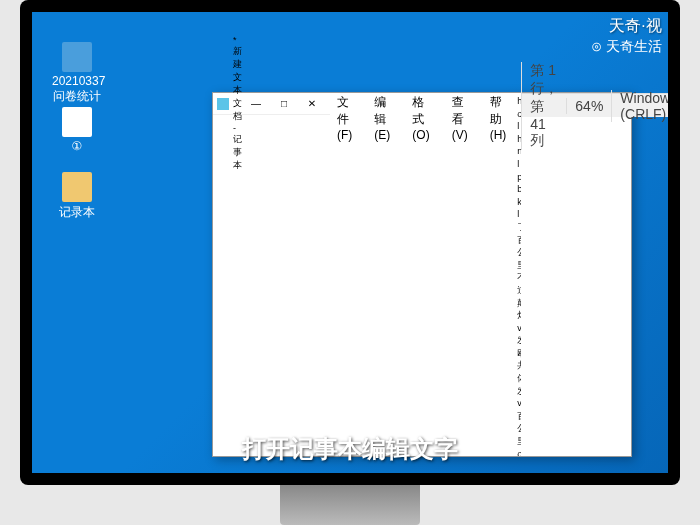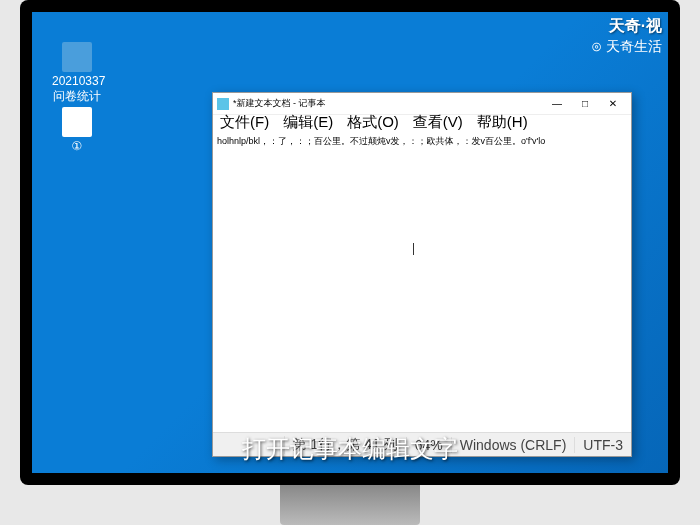--- a/index.html
+++ b/index.html
@@ -8,46 +8,47 @@
 .screen{width:100%;height:100%;background:linear-gradient(135deg,#0a7dd6 0%,#0a7dd6 50%,#0666b8 100%);position:relative;overflow:hidden}
 .desktop-icon{position:absolute;width:50px;text-align:center;font-size:12px;color:#fff}
 .desktop-icon .ico{width:30px;height:30px;margin:0 auto 2px;background:#fff;border-radius:2px}
 .desktop-icon.i1{left:20px;top:30px}
 .desktop-icon.i1 .ico{background:#4a9edc}
 .desktop-icon.i2{left:20px;top:95px}
 .desktop-icon.i3{left:20px;top:160px}
 .desktop-icon.i3 .ico{background:#f0c870}
 .desktop-icon.i4{left:20px;top:225px}
 .desktop-icon.i4 .ico{background:#f0a030}
-.notepad{position:absolute;left:180px;top:80px;width:420px;height:365px;background:#fff;border:1px solid #999;box-shadow:3px 3px 10px rgba(0,0,0,.3);display:flex;flex-direction:column}
+.notepad{position:absolute;left:180px;top:80px;width:420px;height:365px;background:#fff;border:1px solid #999;box-shadow:3px 3px 10px rgba(0,0,0,.3);display:flex;flex-direction:row}
 .titlebar{height:22px;background:#fff;display:flex;align-items:center;padding:0 4px;font-size:9px;border-bottom:1px solid #eee}
 .titlebar .ico-np{width:12px;height:12px;background:#5bc4e8;margin-right:4px}
 .titlebar .title{flex:1}
 .win-controls{display:flex}
 .win-controls span{width:28px;height:20px;display:flex;align-items:center;justify-content:center;font-size:10px;cursor:pointer}
-.menubar{height:18px;display:flex;padding:0 4px;font-size:15px;align-items:flex-end;gap:8px}
+.menubar{height:18px;display:flex;padding:0 4px;font-size:12px;align-items:flex-start;gap:16px}
 .menubar span{padding:1px 3px;cursor:pointer}
 .editor{flex:1;padding:2px 4px;font-size:9px;line-height:1.4;position:relative;background:#fff;overflow:hidden}
 .editor .text{white-space:pre-wrap;word-break:break-all}
 .cursor{position:absolute;left:200px;top:110px;width:1px;height:12px;background:#333}
 .statusbar{height:24px;background:#f0f0f0;border-top:1px solid #ddd;display:flex;justify-content:flex-end;align-items:center;font-size:14px;color:#444}
 .statusbar span{padding:0 8px;border-left:1px solid #ddd}
-.watermark{position:absolute;right:6px;top:4px;color:#fff;font-size:16px;font-weight:bold;text-shadow:1px 1px 2px rgba(0,0,0,.5)}
+.watermark{position:absolute;right:6px;top:4px;color:#fff;font-size:16px;font-weight:normal;text-shadow:1px 1px 2px rgba(0,0,0,.5)}
 .watermark2{position:absolute;right:6px;top:26px;color:#fff;font-size:14px}
-.caption{position:absolute;left:0;right:0;bottom:8px;text-align:center;color:#fff;font-size:24px;font-weight:400;text-shadow:1px 1px 3px rgba(0,0,0,.7)}
+.caption{position:absolute;left:0;right:0;bottom:8px;text-align:center;color:#fff;font-size:24px;font-weight:700;text-shadow:1px 1px 3px rgba(0,0,0,.7)}
 .stand{position:absolute;left:50%;bottom:0;transform:translateX(-50%);width:140px;height:40px;background:linear-gradient(#888,#bbb);border-radius:0 0 4px 4px}
 </style>
 </head>
 <body>
 
 <div class="monitor">
   <div class="screen">
     <div class="desktop-icon i1"><div class="ico"></div><span>20210337
 问卷统计</span></div>
     <div class="desktop-icon i2"><div class="ico"></div><span>①</span></div>
+    <div class="desktop-icon i3"><div class="ico"></div><span>记录本</span></div>
 
     <div class="notepad">
       <div class="titlebar">
         <div class="ico-np"></div>
         <span class="title">*新建文本文档 - 记事本</span>
         <div class="win-controls">
           <span>—</span>
           <span>□</span>
           <span class="close">✕</span>
         </div>

